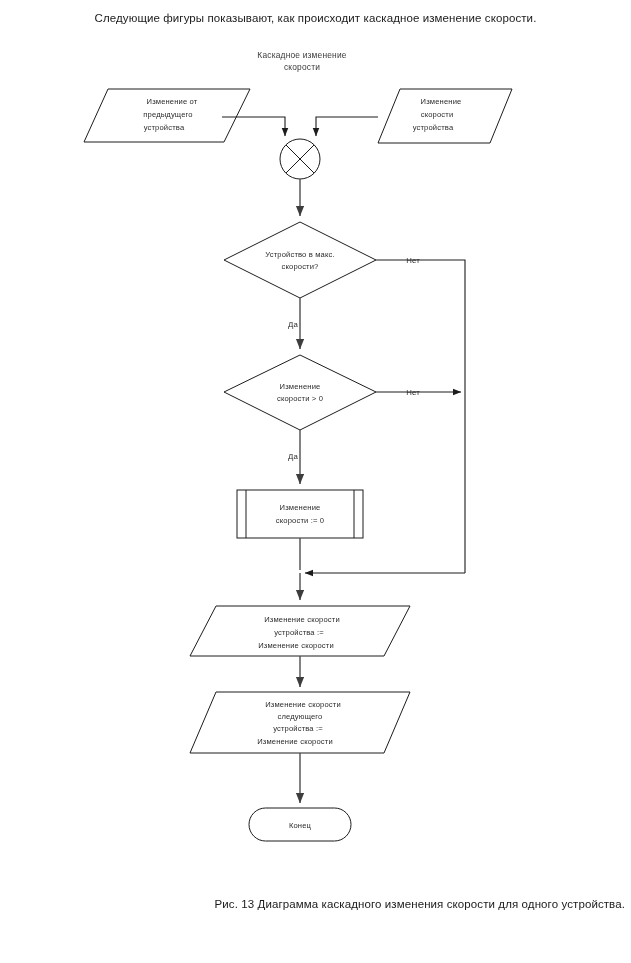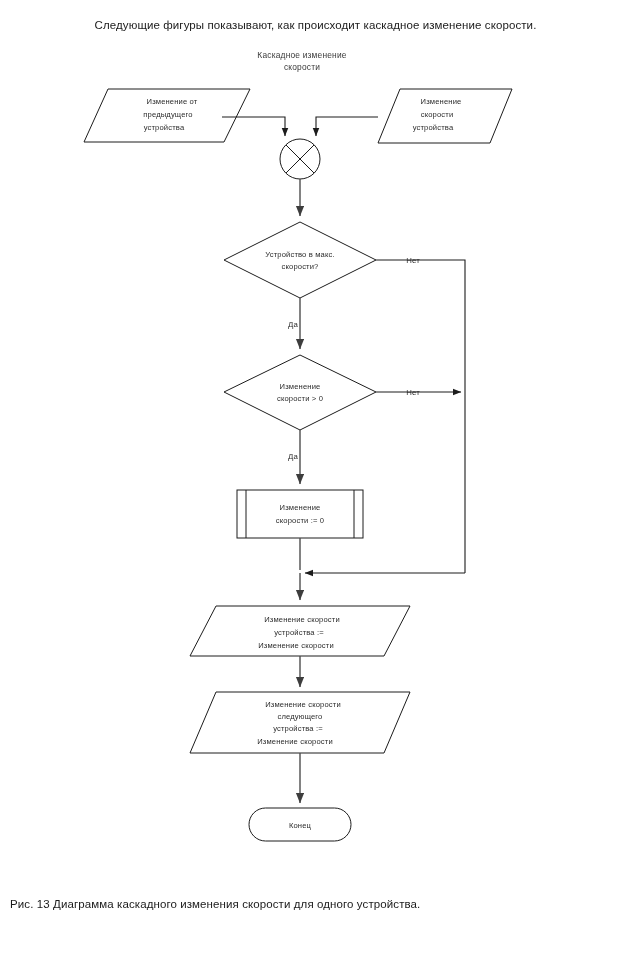--- a/index.html
+++ b/index.html
@@ -24,28 +24,27 @@
   .intro-text {
     position: absolute;
     left: 0;
     top: 12px;
     width: 631px;
     text-align: center;
     font-size: 11.5px;
     color: #1a1a1a;
     letter-spacing: 0.1px;
     white-space: nowrap;
-    margin-top: 7px;
   }
   .caption-text {
     position: absolute;
     left: 10px;
     top: 898px;
     width: 615px;
-    text-align: left;
+    text-align: right;
     font-size: 11.5px;
     color: #1a1a1a;
     letter-spacing: 0.1px;
   }
   #flow-svg {
     position: absolute;
     left: 0;
     top: 0;
     width: 631px;
     height: 963px;

